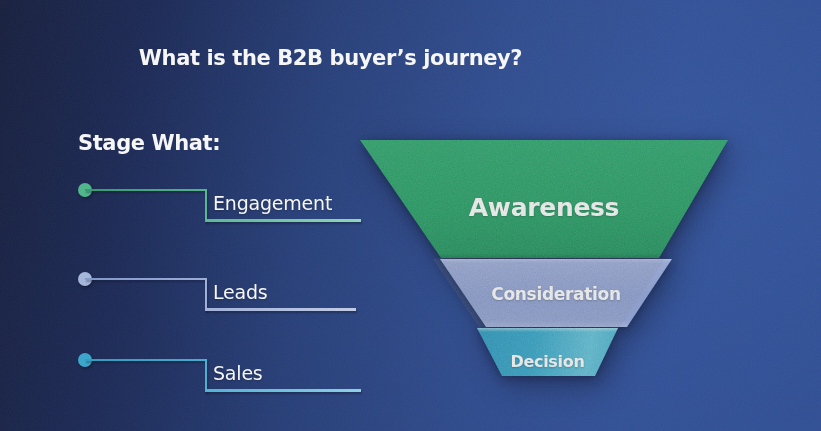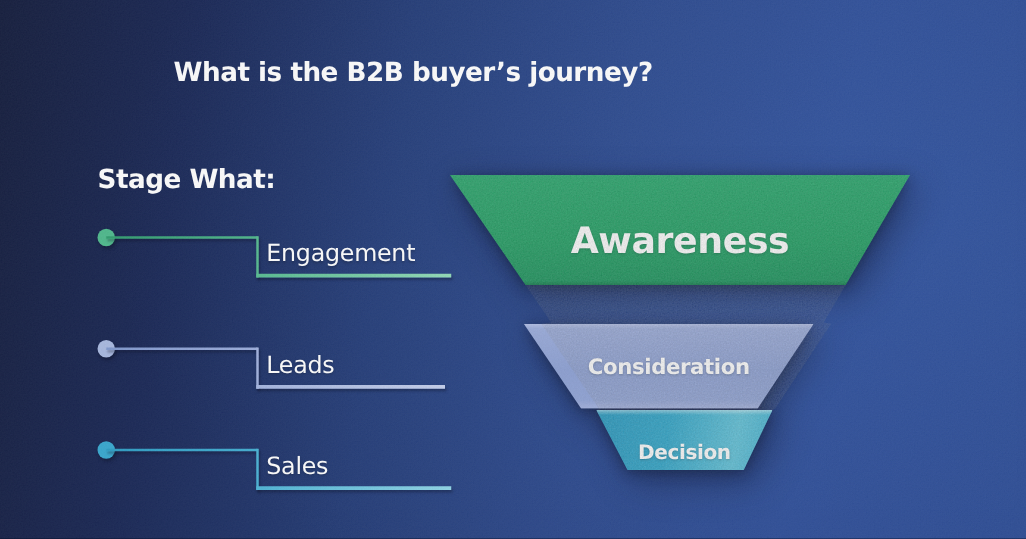--- a/index.html
+++ b/index.html
@@ -54,27 +54,27 @@
   
   .funnel{
     position:absolute;left:360px;top:140px;width:368px;height:236px;
     filter:drop-shadow(0 2px 5px rgba(8,12,35,.45)) drop-shadow(7px 9px 14px rgba(8,12,35,.4));
   }
   .stage{
     position:absolute;display:flex;align-items:center;justify-content:center;
     color:#ffffff;font-weight:bold;text-shadow:0 1px 2px rgba(0,20,25,.25);
   }
   .stage.awareness{
-    left:0;top:0;width:368px;height:88px;
+    left:0;top:0;width:368px;height:118px;
     clip-path:polygon(0 0,368px 0,299px 118px,81px 118px);
     background:linear-gradient(180deg,#26a76b 0%,#1f9f62 60%,#1a945c 96%,#117c4b 100%);
-    font-size:29px;padding-top:16px;box-sizing:border-box;letter-spacing:-0.3px;text-align:right;
+    font-size:25px;padding-top:16px;box-sizing:border-box;letter-spacing:-0.3px;text-align:right;
   }
   .stage.consideration{
-    left:59px;top:119px;width:232px;height:68px;
+    left:80px;top:119px;width:232px;height:68px;
     clip-path:polygon(0 0,232px 0,187px 68px,46px 68px);
     background:linear-gradient(180deg,#b2bfe5 0%,#9aabd9 6%,#8da0d2 55%,#90a3d4 90%,#a3b1dd 100%);
     font-size:17px;padding-top:2px;box-sizing:border-box;letter-spacing:-0.3px;
   }
   .stage.decision{
     left:117px;top:188px;width:141px;height:48px;
     clip-path:polygon(0 0,141px 0,118px 48px,25px 48px);
     background:
       linear-gradient(180deg,rgba(255,255,255,.45) 0,rgba(255,255,255,0) 4px),
       linear-gradient(100deg,#2699c0 0%,#2ea6ca 40%,#5fc3da 78%,#41b2d1 100%);

